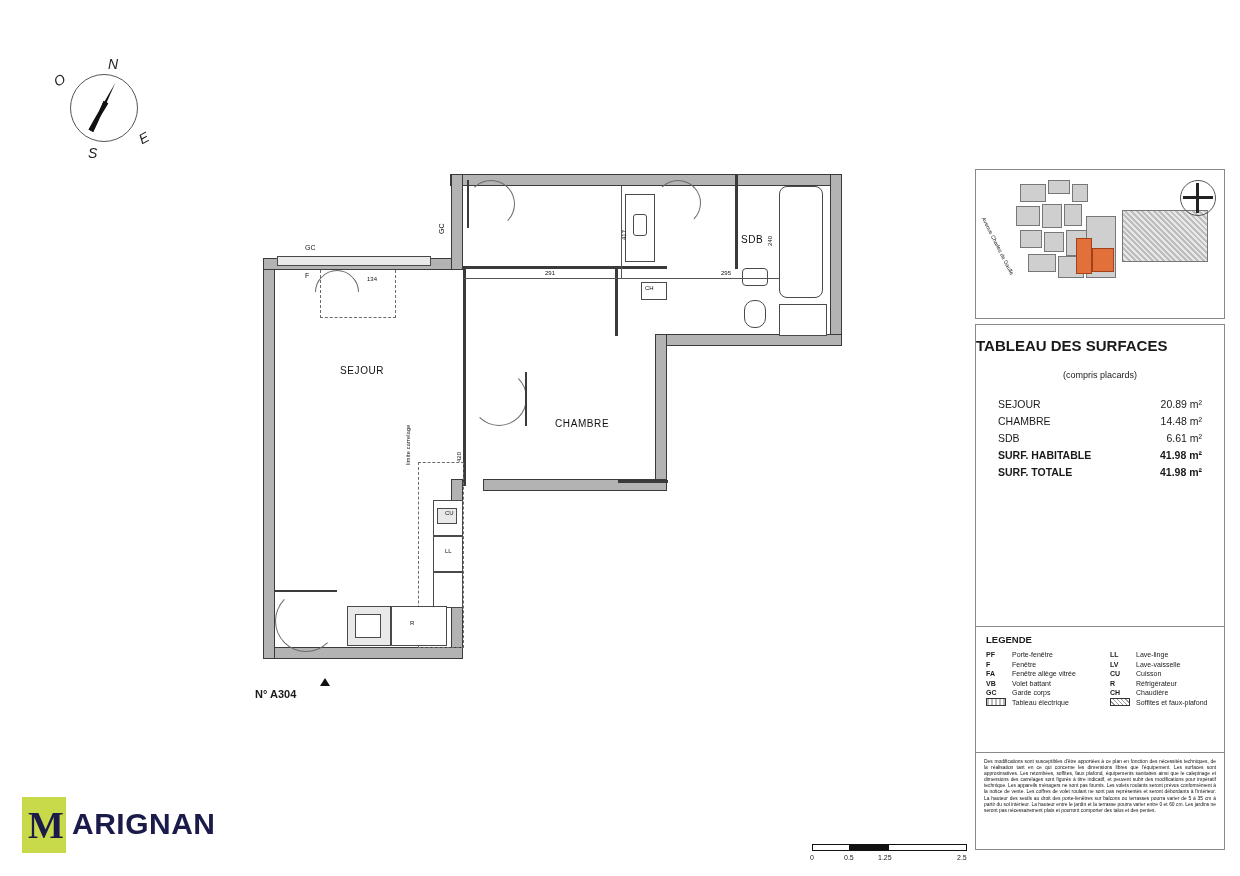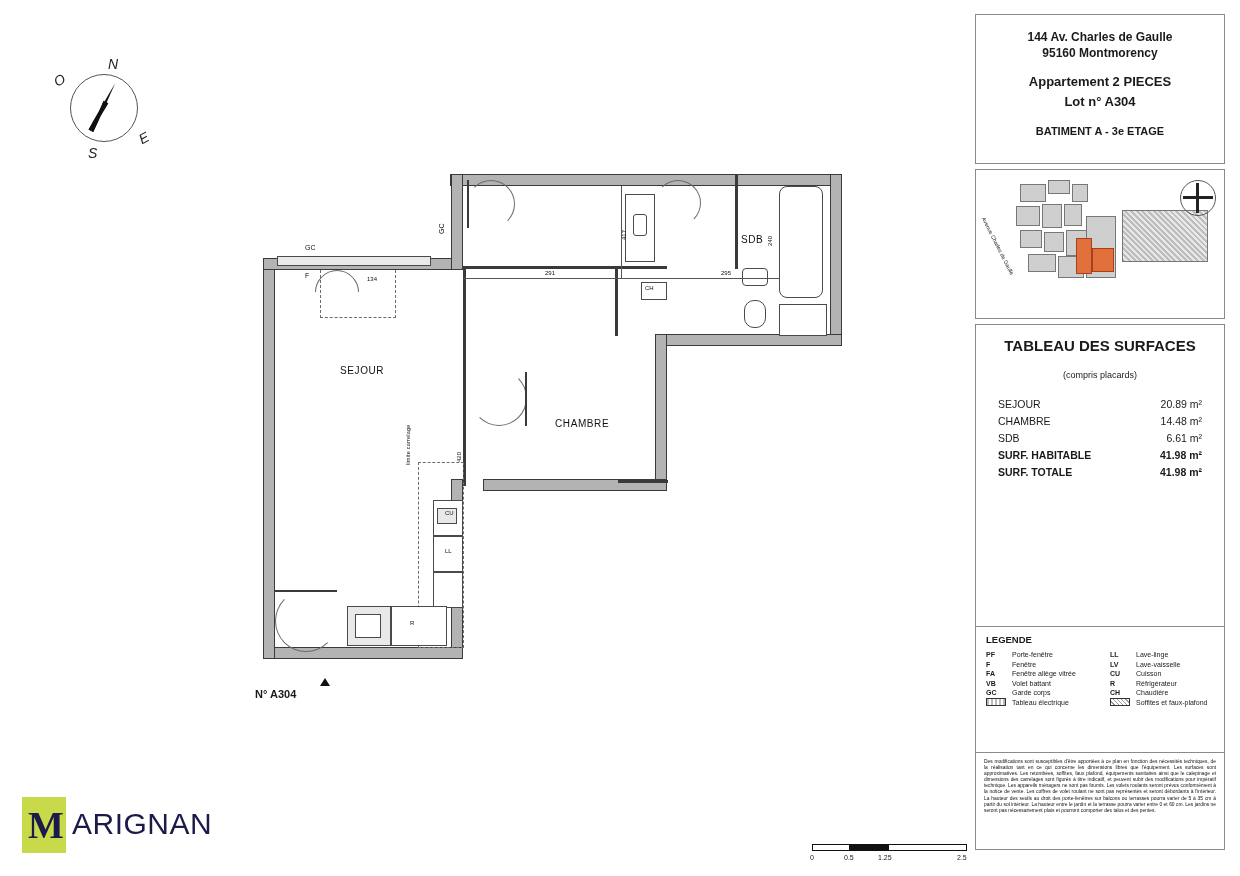--- a/index.html
+++ b/index.html
@@ -32,21 +32,21 @@
   .box{position:absolute;border:1px solid #4a4a4a;box-sizing:border-box;background:#fff;}
   .boxg{position:absolute;border:1px solid #4a4a4a;box-sizing:border-box;background:#e9e9e9;}
 
   #lot-ref{position:absolute;left:255px;top:678px;width:140px;font-size:11px;font-weight:bold;}
   #lot-ref .tri{display:block;margin:0 auto 2px auto;width:0;height:0;border-left:5px solid transparent;border-right:5px solid transparent;border-bottom:8px solid #111;}
 
   
   #logo{position:absolute;left:22px;top:795px;width:210px;height:62px;}
   #logo .sq{position:absolute;left:0;top:2px;width:44px;height:56px;background:#c8d94a;}
   #logo .m{position:absolute;left:6px;top:8px;font-size:38px;font-weight:bold;color:#1b1b4b;font-family:"Liberation Serif",serif;}
-  #logo .txt{position:absolute;left:50px;top:12px;font-size:30px;font-weight:normal;color:#1b1b4b;letter-spacing:.5px;}
+  #logo .txt{position:absolute;left:50px;top:12px;font-size:30px;font-weight:bold;color:#1b1b4b;letter-spacing:.5px;}
 
   
   #provisoire{position:absolute;left:595px;top:806px;width:215px;height:42px;border:1px solid #111;display:flex;align-items:center;justify-content:center;font-size:23px;font-weight:bold;letter-spacing:.5px;}
 
   
   #scalebar{position:absolute;left:812px;top:840px;width:155px;height:28px;}
   #scalebar .seg{position:absolute;top:4px;height:7px;border:1px solid #111;box-sizing:border-box;}
   #scalebar .s1{left:0;width:38px;background:#fff;}
   #scalebar .s2{left:38px;width:38px;background:#111;}
   #scalebar .s3{left:76px;width:79px;background:#fff;}
@@ -54,21 +54,21 @@
 
   
   #sidebar{position:absolute;left:975px;top:14px;width:250px;height:848px;}
   .panel{position:absolute;left:0;border:1px solid #8a8a8a;box-sizing:border-box;background:#fff;width:250px;}
   #p-address{top:0;height:150px;padding-top:14px;}
   .addr-l{text-align:center;font-size:12px;font-weight:bold;line-height:16px;}
   .addr-s{text-align:center;font-size:13px;font-weight:bold;line-height:18px;margin-top:12px;}
   .addr-b{text-align:center;font-size:11px;font-weight:bold;margin-top:14px;}
   #p-sitemap{top:155px;height:150px;overflow:hidden;}
   #p-surfaces{top:310px;height:305px;}
-  .surf-title{text-align:center;font-size:15px;font-weight:bold;margin-top:12px;}
+  .surf-title{font-size:15px;font-weight:bold;margin-top:12px;}
   .surf-sub{text-align:center;font-size:9px;margin-top:16px;}
   .surf-row{display:flex;justify-content:space-between;font-size:10.5px;margin:0 22px;line-height:17px;}
   .surf-row.b{font-weight:bold;}
   .surf-rows{margin-top:16px;}
   #p-legend{top:612px;height:127px;}
   .leg-head{text-align:center;font-size:9.5px;border-bottom:1px solid #8a8a8a;padding:4px 0 5px 0;}
   .leg-title{font-size:9.5px;font-weight:bold;margin:7px 0 5px 10px;}
   .leg-cols{display:flex;font-size:7px;line-height:9.6px;}
   .leg-col{width:50%;}
   .leg-item{display:flex;margin-left:10px;}
@@ -208,27 +208,20 @@
     <div class="seg s2"></div>
     <div class="seg s3"></div>
     <div class="tick" style="left:-2px;">0</div>
     <div class="tick" style="left:32px;">0.5</div>
     <div class="tick" style="left:66px;">1.25</div>
     <div class="tick" style="left:145px;">2.5</div>
   </div>
 
   <div id="sidebar">
 
-    <div class="panel" id="p-address">
-      <div class="addr-l">144 Av. Charles de Gaulle</div>
-      <div class="addr-l">95160 Montmorency</div>
-      <div class="addr-s">Appartement 2 PIECES</div>
-      <div class="addr-s" style="margin-top:2px;">Lot n° A304</div>
-      <div class="addr-b">BATIMENT A - 3e ETAGE</div>
-    </div>
 
     <div class="panel" id="p-sitemap">
       <div class="smhatch" style="left:146px;top:40px;width:86px;height:52px;"></div>
       <div class="smblk" style="left:44px;top:14px;width:26px;height:18px;"></div>
       <div class="smblk" style="left:72px;top:10px;width:22px;height:14px;"></div>
       <div class="smblk" style="left:96px;top:14px;width:16px;height:18px;"></div>
       <div class="smblk" style="left:40px;top:36px;width:24px;height:20px;"></div>
       <div class="smblk" style="left:66px;top:34px;width:20px;height:24px;"></div>
       <div class="smblk" style="left:88px;top:34px;width:18px;height:22px;"></div>
       <div class="smblk" style="left:44px;top:60px;width:22px;height:18px;"></div>

